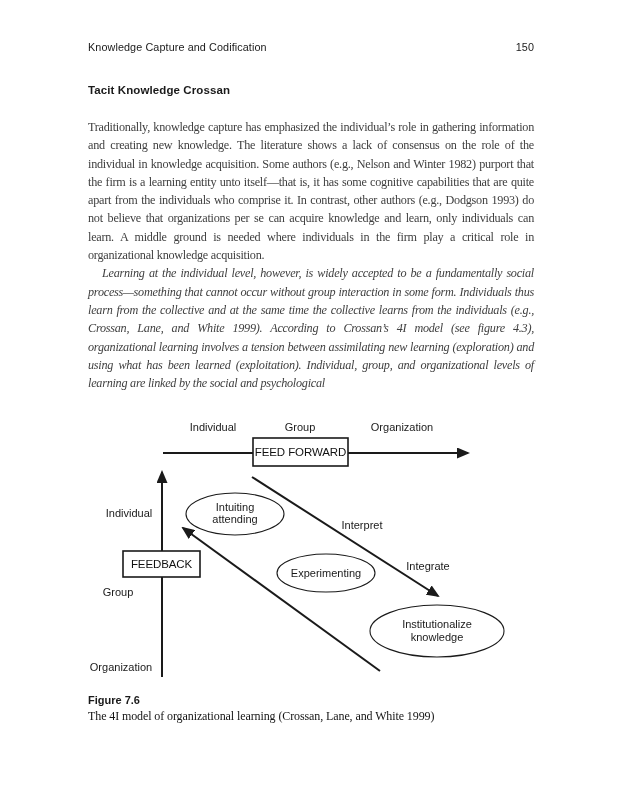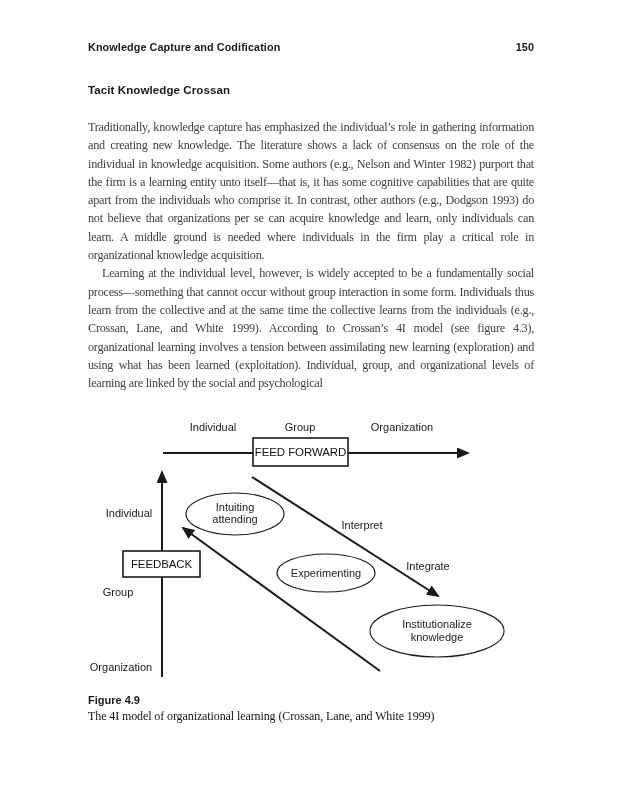--- a/index.html
+++ b/index.html
@@ -13,21 +13,21 @@
     font-family: "Liberation Serif", serif;
     color: #161616;
   }
   .running-head {
     position: absolute;
     top: 41px; left: 88px; width: 446px;
     display: flex;
     justify-content: space-between;
     align-items: baseline;
     font-family: "Liberation Sans", sans-serif;
-    font-weight: 700;
+    font-weight: 400;
     font-size: 10.8px;
     letter-spacing: 0.1px;
     color: #1a1a1a;
   }
   .section-heading {
     position: absolute;
     top: 84px; left: 88px; width: 446px;
     font-family: "Liberation Sans", sans-serif;
     font-weight: 700;
     font-size: 11.5px;
@@ -36,21 +36,21 @@
   }
   .body-text {
     position: absolute;
     top: 118px; left: 88px; width: 446px;
     font-size: 12.2px;
     line-height: 18.3px;
     letter-spacing: -0.25px;
     text-align: justify;
     color: #404040;
   }
-  .body-text p + p { text-indent: 14px; }
+  .body-text p + p { text-indent: 14px; font-style: italic; }
   .figure-diagram {
     position: absolute;
     top: 418px; left: 80px;
     width: 480px; height: 272px;
   }
   .figure-diagram svg { display: block; }
   .diagram-text {
     font-family: "Liberation Sans", sans-serif;
     font-size: 11px;
     fill: #1a1a1a;
@@ -131,16 +131,16 @@
 
       <ellipse cx="246" cy="155" rx="49" ry="19" fill="#ffffff" stroke="#1a1a1a" stroke-width="1.1"></ellipse>
       <text class="diagram-text" x="246" y="159" text-anchor="middle">Experimenting</text>
 
       <ellipse cx="357" cy="213" rx="67" ry="26" fill="#ffffff" stroke="#1a1a1a" stroke-width="1.1"></ellipse>
       <text class="diagram-text" x="357" y="210" text-anchor="middle">Institutionalize</text>
       <text class="diagram-text" x="357" y="223" text-anchor="middle">knowledge</text>
     </svg>
   </div>
 
-  <div class="figure-label">Figure 4.9</div>
+  <div class="figure-label">Figure 7.6</div>
   <div class="figure-caption">The 4I model of organizational learning (Crossan, Lane, and White 1999)</div>
 
 </div>
 
 </body></html>

